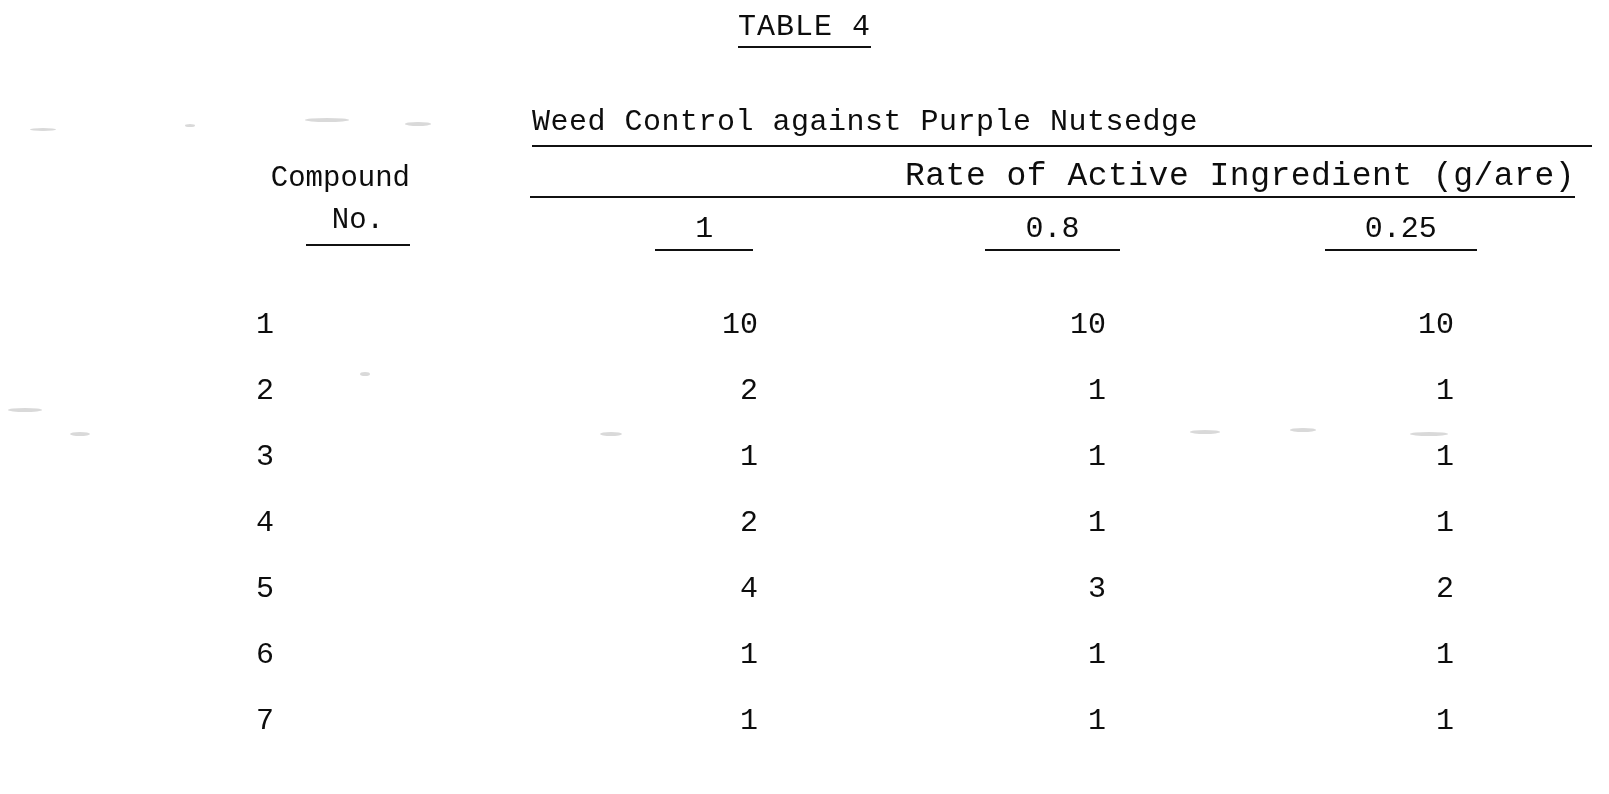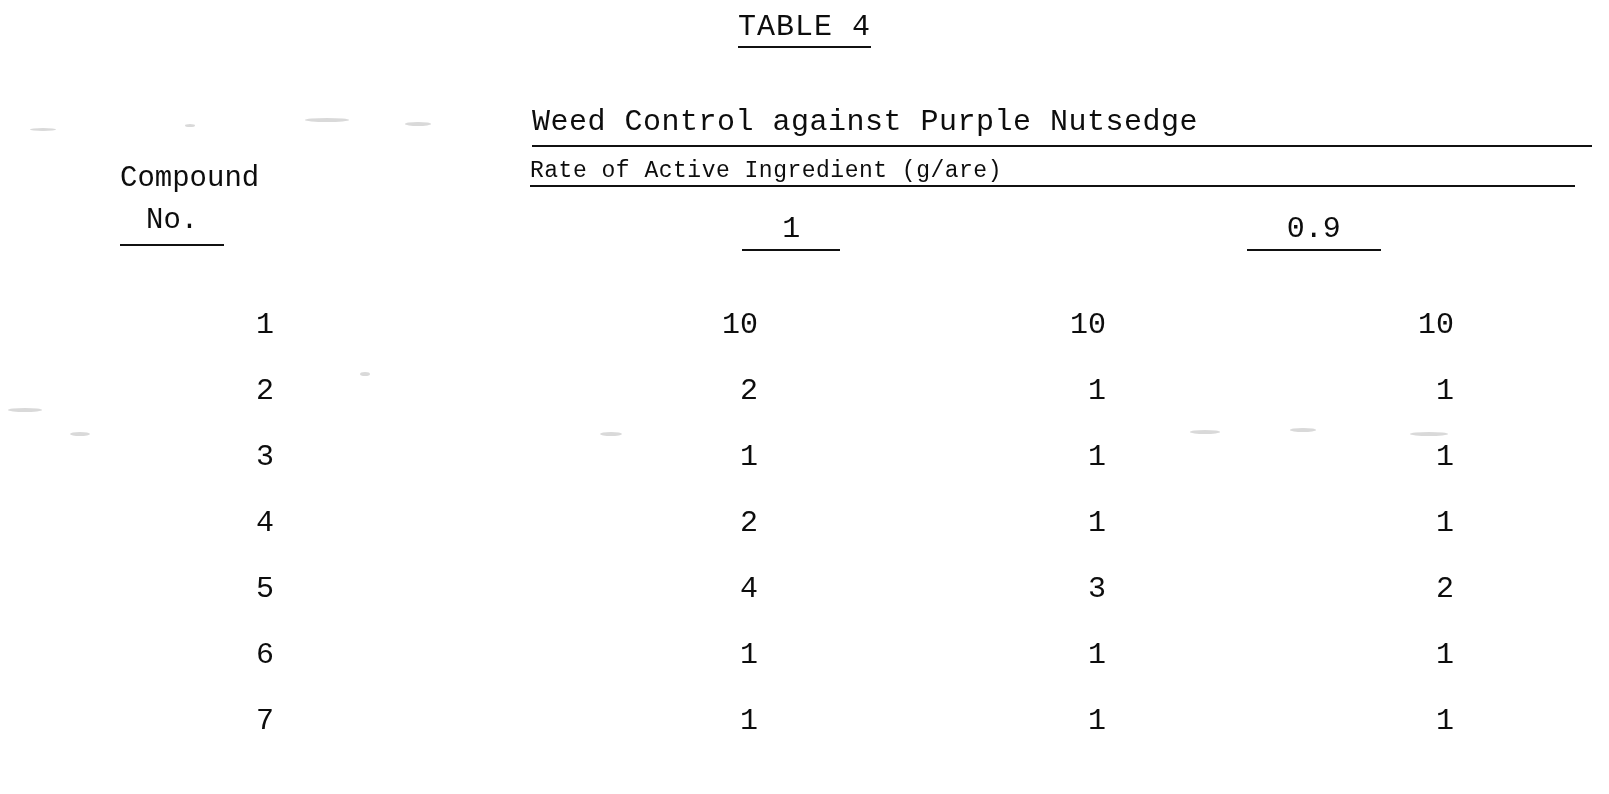--- a/index.html
+++ b/index.html
@@ -47,34 +47,34 @@
     letter-spacing: 0.5px;
     white-space: nowrap;
     border-bottom: 2px solid #111;
     padding-bottom: 6px;
   }
   .hdr-sub {
     position: absolute;
     top: 158px;
     left: 530px;
     width: 1045px;
-    font-size: 23px;
+    font-size: 33px;
     letter-spacing: 0.5px;
     white-space: nowrap;
-    text-align: left;
+    text-align: right;
     border-bottom: 2px solid #111;
     padding-bottom: 1px;
   }
 
   .stub-head {
     position: absolute;
     top: 158px;
     left: 120px;
     width: 290px;
-    text-align: left;
+    text-align: right;
     font-size: 29px;
     line-height: 42px;
   }
   .stub-head .l2 {
     display: inline-block;
     border-bottom: 2px solid #111;
     padding: 0 26px 2px 26px;
   }
 
   
@@ -141,21 +141,22 @@
   <div class="hdr-main">Weed Control against Purple Nutsedge</div>
   <div class="hdr-sub">Rate of Active Ingredient  (g/are)</div>
 
   <div class="stub-head">
     <div class="l1">Compound</div>
     <div><span class="l2">No.</span></div>
   </div>
 
   <div class="rate-heads">
     <div class="rate-head"><span>1</span></div>
-    <div class="rate-head"><span>0.9</span></div>
+    <div class="rate-head"><span>0.8</span></div>
+    <div class="rate-head"><span>0.25</span></div>
   </div>
 
   <div class="rows">
 
     <div class="row">
       <div class="cell-compound">1</div>
       <div class="cell-val">10</div>
       <div class="cell-val">10</div>
       <div class="cell-val">10</div>
     </div>

